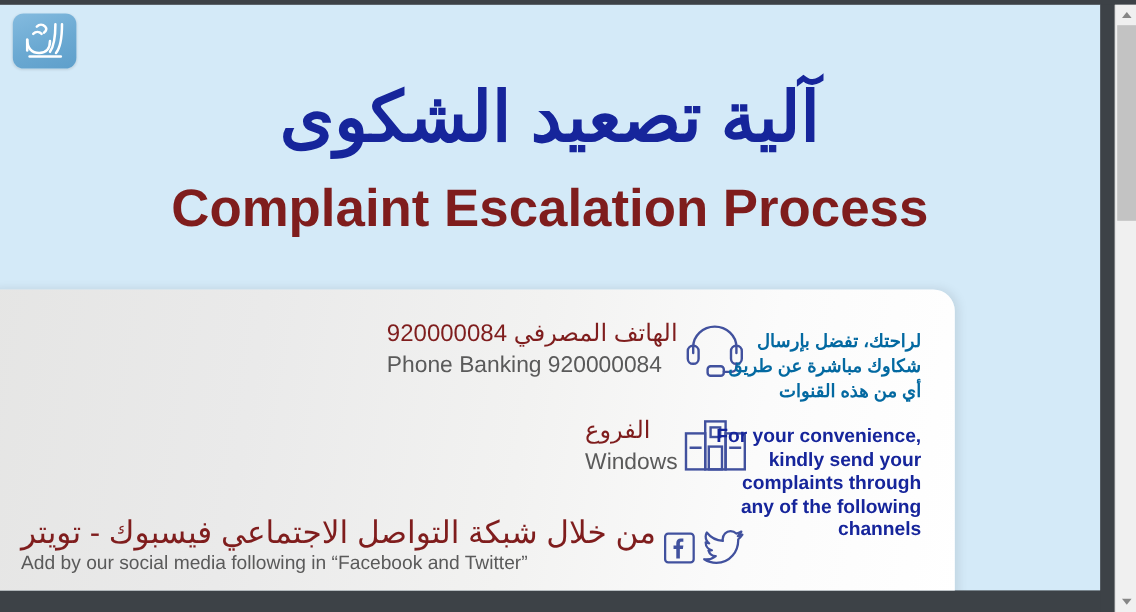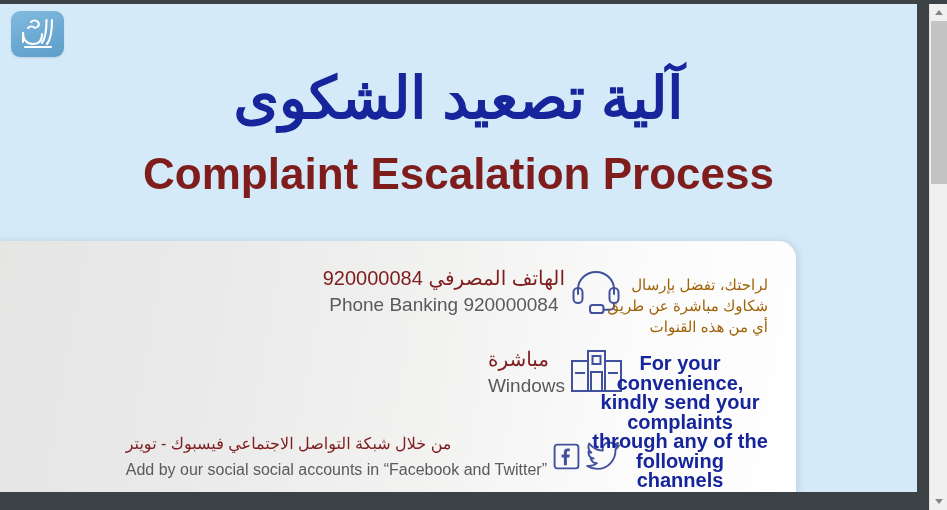--- a/index.html
+++ b/index.html
@@ -118,54 +118,54 @@
     color: #7f1d1d;
     direction: rtl;
     white-space: nowrap;
   }
   .chan-en {
     font-size: 19px;
     line-height: 26px;
     color: #5a5a5a;
     direction: ltr;
     white-space: nowrap;
-    text-align: center;
+    text-align: left;
   }
 
   #row-phone   { right: 290px; top: 259px; }
   #row-branch  { right: 290px; top: 340px; }
   #row-social  { right: 290px; top: 424px; }
 
-  #row-social .chan-ar { font-size: 16px; }
+  #row-social .chan-ar { font-size: 26px; }
   #row-social .chan-en { font-size: 16px; }
   #row-social .chan-icon { width: 80px; flex: 0 0 80px; gap: 5px; }
 
   
   #note {
     position: absolute;
     left: 592px;
     top: 270px;
     width: 176px;
     direction: rtl;
   }
   #note-ar {
     font-size: 15px;
     line-height: 21px;
-    font-weight: 400;
-    color: #a16207;
+    font-weight: 700;
+    color: #0369a1;
     text-align: right;
     direction: rtl;
   }
   #note-en {
     margin-top: 17px;
-    font-size: 20px;
+    font-size: 16px;
     line-height: 19.5px;
     font-weight: 700;
     color: #16259b;
-    text-align: center;
+    text-align: right;
     direction: ltr;
   }
 
   
   #bottom-dot {
     position: absolute;
     left: 633px;
     top: 496px;
     width: 27px;
     height: 27px;
@@ -286,21 +286,21 @@
             <rect x="3" y="13" width="16" height="30"></rect>
             <rect x="36" y="13" width="16" height="30"></rect>
             <rect x="23.5" y="8" width="8" height="8"></rect>
             <rect x="22" y="24" width="11" height="19"></rect>
             <path d="M6 25 H16"></path>
             <path d="M39 25 H49"></path>
           </g>
         </svg>
       </div>
       <div class="chan-text">
-        <div class="chan-ar">مباشرة</div>
+        <div class="chan-ar">الفروع</div>
         <div class="chan-en">Windows</div>
       </div>
     </div>
 
     <div class="chan-row" id="row-social">
       <div class="chan-icon">
         <svg width="36" height="32" viewBox="0 0 36 32" aria-hidden="true">
           <path d="M34 5.4 C32.8 6 31.5 6.4 30.2 6.6 C31.6 5.7 32.6 4.4 33.1 2.8
                    C31.8 3.6 30.4 4.2 28.9 4.5 C27.7 3.2 26 2.4 24.1 2.4
                    C20.5 2.4 17.6 5.4 17.6 9.1 C17.6 9.6 17.6 10.1 17.7 10.6
@@ -312,21 +312,21 @@
                    C5.1 27.8 8.6 28.9 12.3 28.9 C24.1 28.9 30.5 18.9 30.5 10.2
                    C30.5 9.9 30.5 9.6 30.5 9.3 C31.8 8.4 32.9 7 34 5.4 Z" fill="none" stroke="#41519e" stroke-width="1.9" stroke-linejoin="round"></path>
         </svg>
         <svg width="27" height="27" viewBox="0 0 27 27" aria-hidden="true">
           <rect x="1.6" y="1.6" width="23.8" height="23.8" rx="2.6" fill="none" stroke="#41519e" stroke-width="1.9"></rect>
           <path d="M16.8 8.3 H15.2 C14.2 8.3 13.9 8.8 13.9 9.6 V11.5 H16.8 L16.4 14.4 H13.9 V22.2 H10.9 V14.4 H8.6 V11.5 H10.9 V9.3 C10.9 6.9 12.3 5.5 14.6 5.5 H16.8 Z" fill="#41519e"></path>
         </svg>
       </div>
       <div class="chan-text">
         <div class="chan-ar">من خلال شبكة التواصل الاجتماعي فيسبوك - تويتر</div>
-        <div class="chan-en">Add by our social social accounts in “Facebook and Twitter”</div>
+        <div class="chan-en">Add by our social media following in “Facebook and Twitter”</div>
       </div>
     </div>
 
     <div id="note">
       <div id="note-ar">لراحتك، تفضل بإرسال شكاوك مباشرة عن طريق أي من هذه القنوات</div>
       <div id="note-en">For your convenience, kindly send your complaints through any of the following channels</div>
     </div>
 
     <div id="bottom-dot"></div>
 

